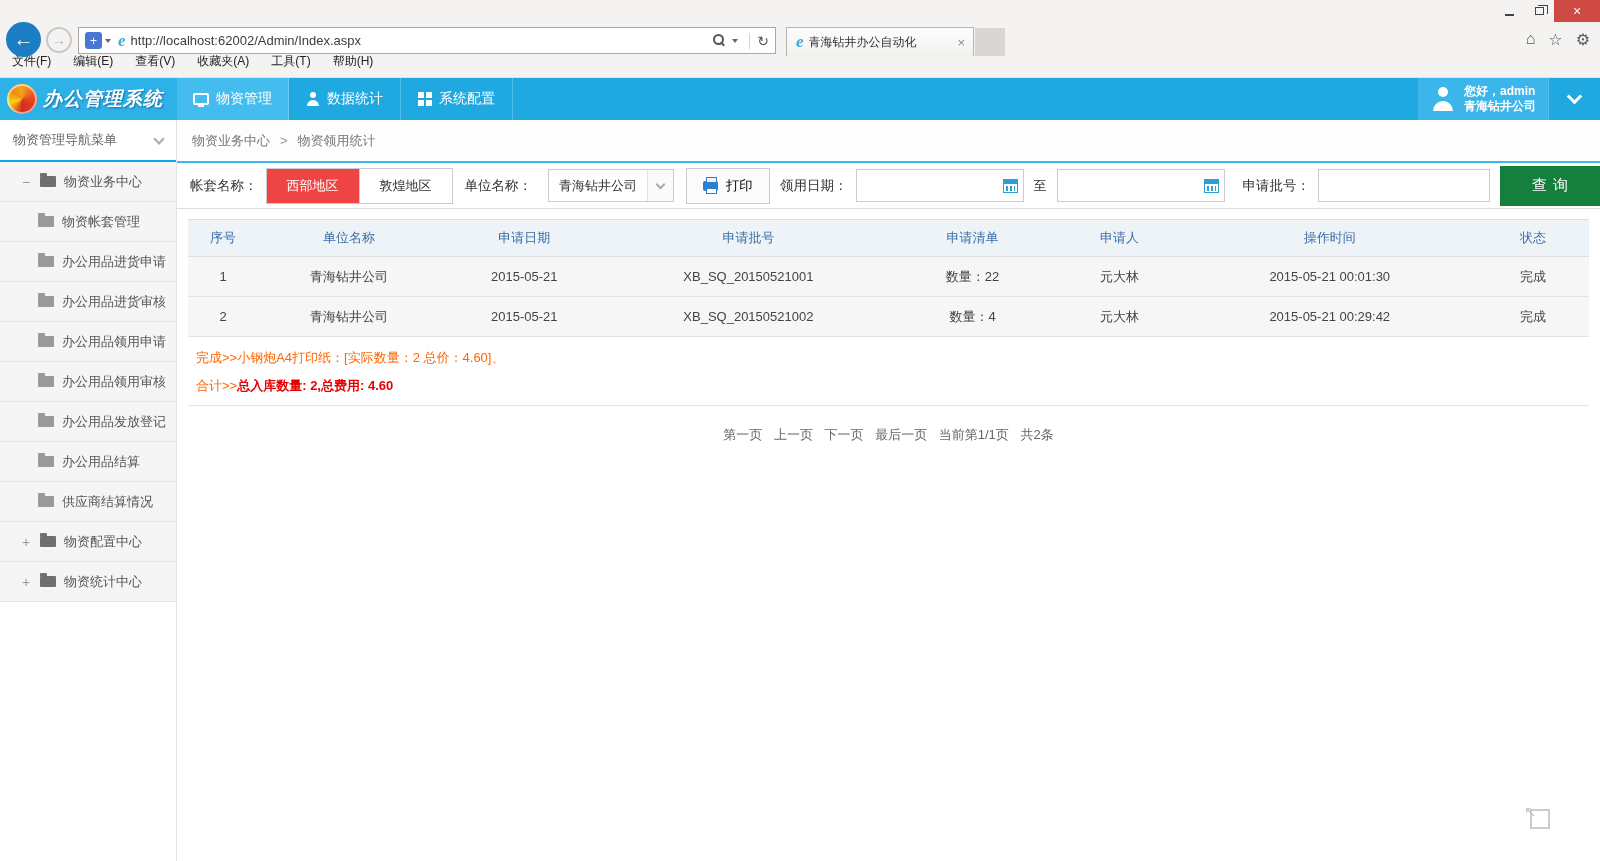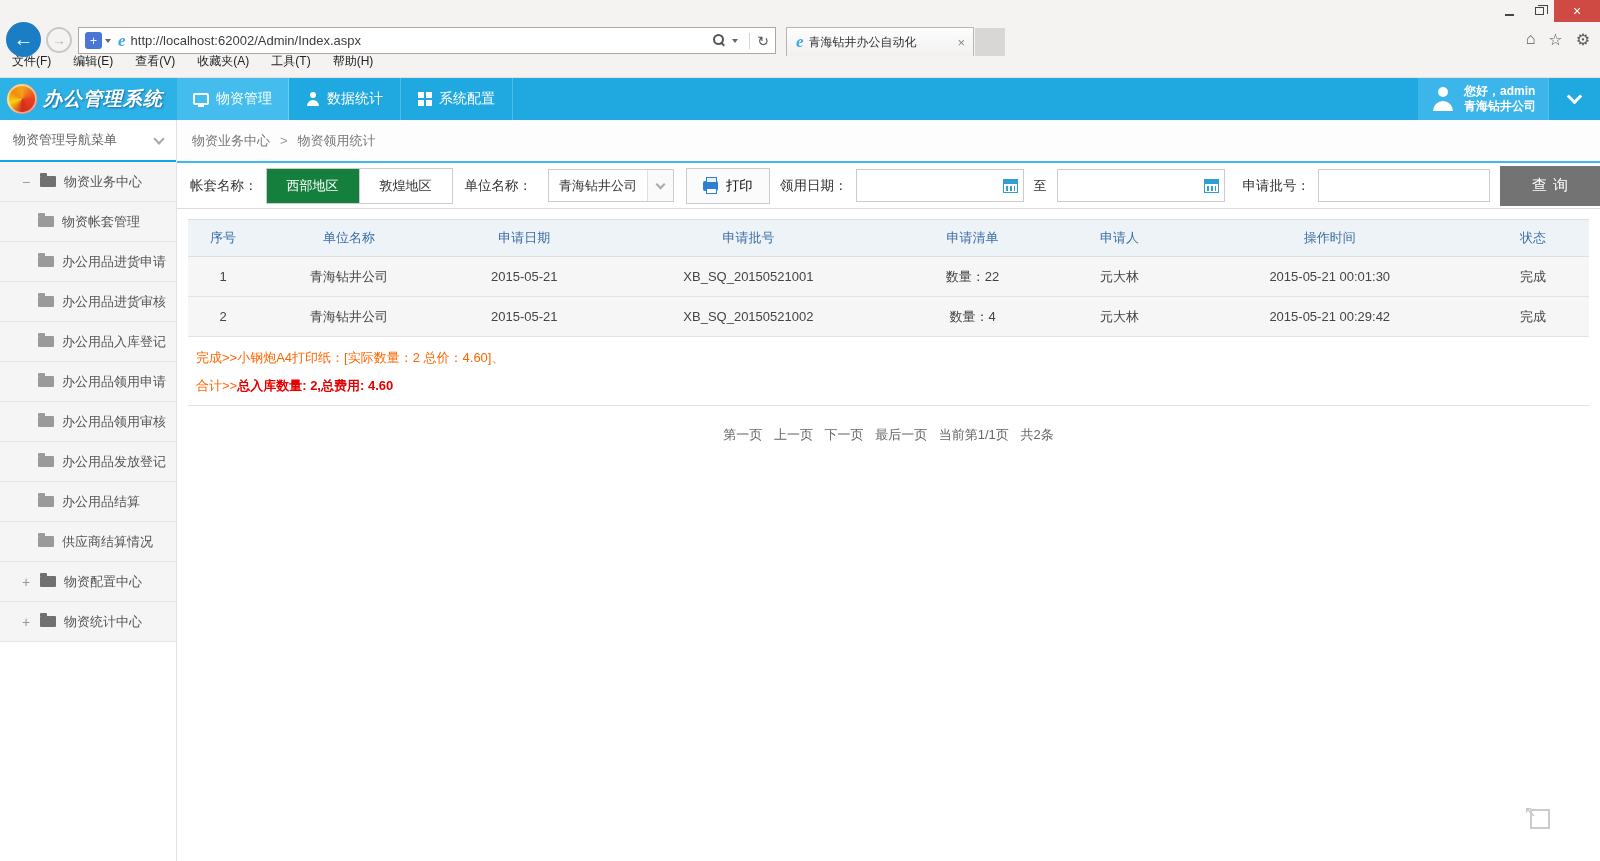--- a/index.html
+++ b/index.html
@@ -79,39 +79,39 @@
   .content { flex:1; position:relative; background:#fff; }
   .breadcrumb-row { height:43px; background:#fdfdfd; border-bottom:2px solid #3db9ec; display:flex; align-items:center; padding:0 15px; gap:10px; font-size:13px; color:#777; }
   .crumb-sep { color:#999; }
 
   
   .filter-row { height:46px; display:flex; align-items:center; border-bottom:1px solid #ddd; padding-left:13px; font-size:13px; color:#333; }
   .flabel { margin-right:8px; white-space:nowrap; font-size:13.5px; }
   .segmented { display:flex; border:1px solid #ccc; height:36px; }
   .seg-btn { padding:0 20px; line-height:34px; background:#fff; color:#333; border-right:1px solid #ccc; }
   .seg-btn:last-child { border-right:none; }
-  .seg-btn.active { background:#15803d; color:#fff; }
+  .seg-btn.active { background:#ef4444; color:#fff; }
   .select-box { display:flex; height:33px; border:1px solid #ccc; background:#fff; margin-left:8px; align-items:stretch; }
   .select-value { width:98px; display:flex; align-items:center; padding-left:10px; }
   .select-chev { width:26px; border-left:1px solid #e0e0e0; display:flex; align-items:center; justify-content:center; background:#fafafa; }
   .chev-sm { width:7px; height:7px; border-right:2px solid #aaa; border-bottom:2px solid #aaa; transform:rotate(45deg); margin-top:-3px; }
   .print-btn { margin-left:12px; height:36px; border:1px solid #ccc; background:#fbfbfb; display:flex; align-items:center; gap:8px; padding:12px 16px; }
   .icon-printer { width:15px; height:10px; background:#2d7fd0; border-radius:2px; position:relative; }
   .icon-printer:before { content:""; position:absolute; top:-4px; left:3px; width:9px; height:4px; background:#e8f2fb; border:1px solid #2d7fd0; }
   .icon-printer:after { content:""; position:absolute; bottom:-3px; left:3px; width:9px; height:4px; background:#fff; border:1px solid #2d7fd0; }
   .filter-right { margin-left:auto; display:flex; align-items:center; }
   .date-wrap { position:relative; width:168px; height:33px; border:1px solid #ccc; background:#fff; display:flex; align-items:center; }
   .date-wrap input { border:none; outline:none; width:140px; height:100%; padding:0 6px; font-size:13px; }
   .icon-cal { position:absolute; right:5px; width:15px; height:14px; border:1px solid #2d9fd0; background:#fff; }
   .icon-cal:before { content:""; position:absolute; top:0; left:0; right:0; height:4px; background:#2d9fd0; }
   .icon-cal:after { content:""; position:absolute; top:6px; left:2px; width:9px; height:5px; background:repeating-linear-gradient(90deg,#2d9fd0 0 2px,transparent 2px 4px); }
   .to-label { margin:0 10px; }
   .batch-label { margin-left:18px; }
   .batch-input { width:172px; height:33px; border:1px solid #ccc; padding:0 8px; font-size:13px; outline:none; }
-  .search-btn { margin-left:10px; width:100px; height:40px; background:#737373; color:#fff; border:none; font-size:15px; letter-spacing:6px; padding-left:6px; }
+  .search-btn { margin-left:10px; width:100px; height:40px; background:#15803d; color:#fff; border:none; font-size:15px; letter-spacing:6px; padding-left:6px; }
 
   
   .grid-table { width:calc(100% - 22px); margin:10px 11px 0; border-collapse:collapse; font-size:13px; }
   .grid-table th { background:#eef3f8; color:#3a6ea5; font-weight:normal; height:37px; border-top:1px solid #d9dfe6; border-bottom:1px solid #d9dfe6; text-align:center; }
   .grid-table td { text-align:center; color:#444; }
   tr.data-row td { height:40px; background:#f6f6f6; border-bottom:1px solid #e3e3e3; }
   tr.detail-row td { background:#fff; text-align:left; padding:12px 8px 10px; border-bottom:1px solid #e3e3e3; }
   .detail-line1 { color:#ff6600; margin-bottom:10px; }
   .detail-prefix { color:#ff6600; }
   .detail-total { color:#e60000; font-weight:bold; }
@@ -232,24 +232,20 @@
       <span class="icon-folder"></span>
       <span>物资帐套管理</span>
     </div>
     <div class="side-item child">
       <span class="icon-folder"></span>
       <span>办公用品进货申请</span>
     </div>
     <div class="side-item child">
       <span class="icon-folder"></span>
       <span>办公用品进货审核</span>
-    </div>
-    <div class="side-item child">
-      <span class="icon-folder"></span>
-      <span>办公用品入库登记</span>
     </div>
     <div class="side-item child">
       <span class="icon-folder"></span>
       <span>办公用品领用申请</span>
     </div>
     <div class="side-item child">
       <span class="icon-folder"></span>
       <span>办公用品领用审核</span>
     </div>
     <div class="side-item child">

